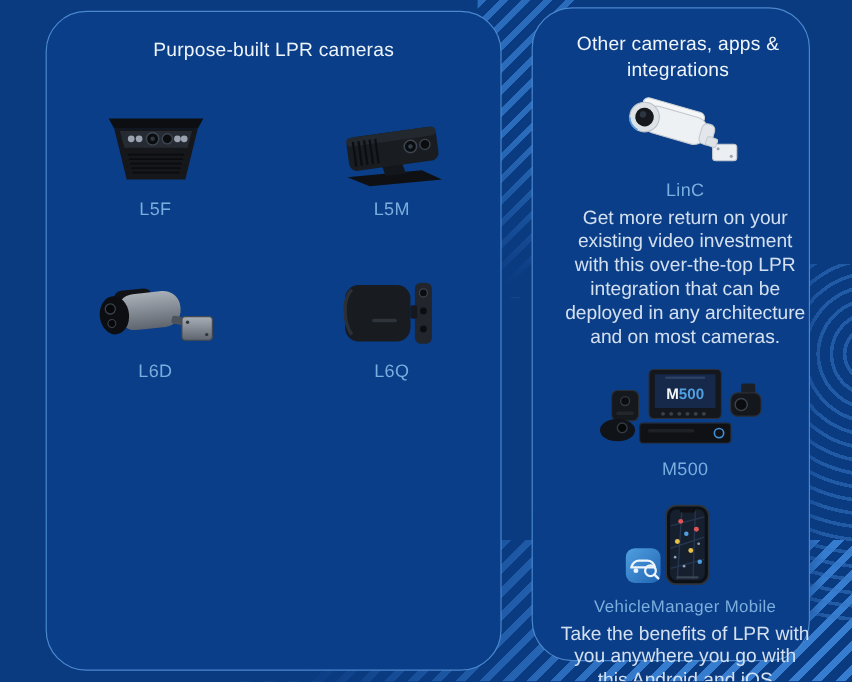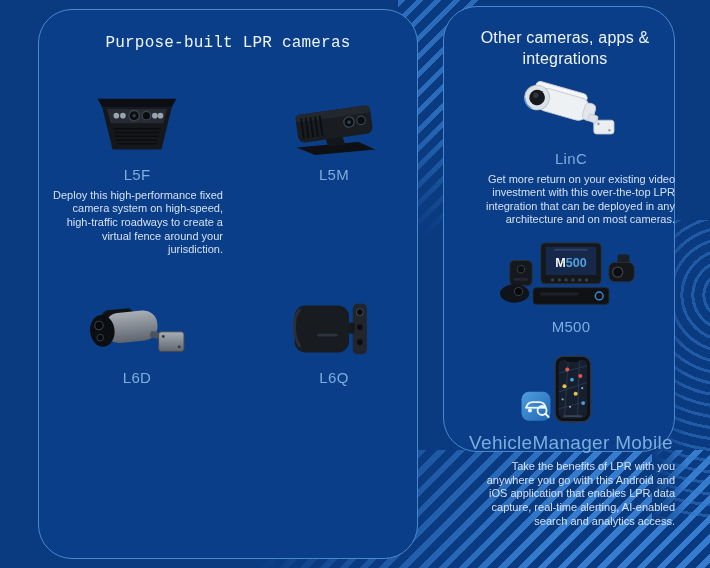--- a/index.html
+++ b/index.html
@@ -29,37 +29,37 @@
   }
   .deco-arcs::after{content:"";position:absolute;inset:0;
     background:linear-gradient(to right, #0a3a80 0%, rgba(10,58,128,0) 60%);}
 
   
   .panel{
     position:absolute;z-index:1;box-sizing:border-box;
     background:#0b3e88;border:1.5px solid #4a88cd;border-radius:34px;
   }
   .panel-left{left:38px;top:9px;width:380px;height:550px;}
-  .panel-right{left:443px;top:6px;width:232px;height:446px;padding-left:12px;}
+  .panel-right{left:443px;top:6px;width:232px;height:545px;padding-left:12px;}
 
   .panel-title{
     color:#eef4fb;font-size:16px;line-height:1.3;text-align:center;
     padding-top:21px;letter-spacing:.2px;
   }
-  .panel-left .panel-title{padding-top:23px;font-family:Liberation Mono, monospace;}
+  .panel-left .panel-title{padding-top:23px;}
 
   
   .grid{
     display:grid;grid-template-columns:1fr 1fr;
     column-gap:6px;row-gap:44px;margin-top:40px;padding:0 12px;gap:40px;
   }
   .card{display:flex;flex-direction:column;align-items:center;text-align:center;}
   .img-wrap{height:64px;display:flex;align-items:center;justify-content:center;margin-bottom:4px;}
   .pname{color:#79aede;font-size:15px;margin:4px 0 6px 0;letter-spacing:.3px;}
-  .pdesc{color:#d3e0f0;font-size:11px;line-height:1.24;width:172px;text-align:right;}
+  .pdesc{color:#d3e0f0;font-size:16px;line-height:1.24;width:172px;}
 
   .stack{display:flex;flex-direction:column;align-items:center;margin-top:10px;}
   .stack .card{margin-bottom:13px;margin-left:12px;}
   .stack .pdesc{width:208px;}
   .stack .img-wrap{margin-bottom:2px;}
   .img-wrap.tall{height:72px;}
 
   svg{display:block;}
 </style>
 </head>
@@ -86,21 +86,20 @@
               <circle cx="55" cy="22" r="3" fill="#9aa3af"></circle>
             <circle cx="67" cy="22" r="5.5" fill="#0a0c0e" stroke="#3c444f" stroke-width="1.4"></circle>
             <circle cx="67" cy="22" r="2" fill="#2e3742"></circle>
             <circle cx="80" cy="22" r="4.5" fill="#0a0c0e" stroke="#3c444f" stroke-width="1.3"></circle>
             <circle cx="89" cy="22" r="3" fill="#9aa3af"></circle>
               <circle cx="95" cy="22" r="3" fill="#9aa3af"></circle>
             <path d="M45 36h50M46 40h48M47 44h46M48 48h44M49 52h42" stroke="#0a0c0f" stroke-width="1.6"></path>
           </svg>
         </div>
         <div class="pname">L5F</div>
-        <div class="pdesc">Deploy this high-performance fixed camera system on high-speed, high-traffic roadways to create a virtual fence around your jurisdiction.</div>
       </div>
 
       <div class="card">
         <div class="img-wrap">
           <svg width="132" height="62" viewBox="0 0 140 66">
             <polygon points="30,56 96,50 114,58 50,64" fill="#0e1013"></polygon>
             <polygon points="60,44 78,42 82,53 64,55" fill="#13161a"></polygon>
             <g transform="rotate(-8 70 30)">
               <rect x="30" y="16" width="80" height="30" rx="7" fill="#191c21"></rect>
               <rect x="30" y="16" width="80" height="8" rx="4" fill="#23272e"></rect>
@@ -240,20 +239,20 @@
             <rect x="70" y="4.5" width="14" height="3.5" rx="1.75" fill="#0d1015"></rect>
             <rect x="67" y="65" width="20" height="2" rx="1" fill="#3a4654"></rect>
             <rect x="22" y="40" width="31" height="31" rx="8" fill="url(#vmIcon)"></rect>
             <path d="M27 57 q1.5-6 7-6 h7 q5.5 0 7 6" fill="none" stroke="#eef4fb" stroke-width="2"></path>
             <path d="M26 57 h22" stroke="#eef4fb" stroke-width="2"></path>
             <circle cx="31" cy="60" r="2.2" fill="#eef4fb"></circle>
             <circle cx="44" cy="60" r="4.8" fill="none" stroke="#eef4fb" stroke-width="2"></circle>
             <path d="M47.5 63.5 L51 67" stroke="#eef4fb" stroke-width="2.2" stroke-linecap="round"></path>
           </svg>
         </div>
-        <div class="pname" style="font-size:19px;">VehicleManager Mobile</div>
+        <div class="pname" style="font-size:14px;">VehicleManager Mobile</div>
         <div class="pdesc">Take the benefits of LPR with you anywhere you go with this Android and iOS application that enables LPR data capture, real-time alerting, AI-enabled search and analytics access.</div>
       </div>
 
     </div>
   </div>
 
 </div>
 
 </body></html>

